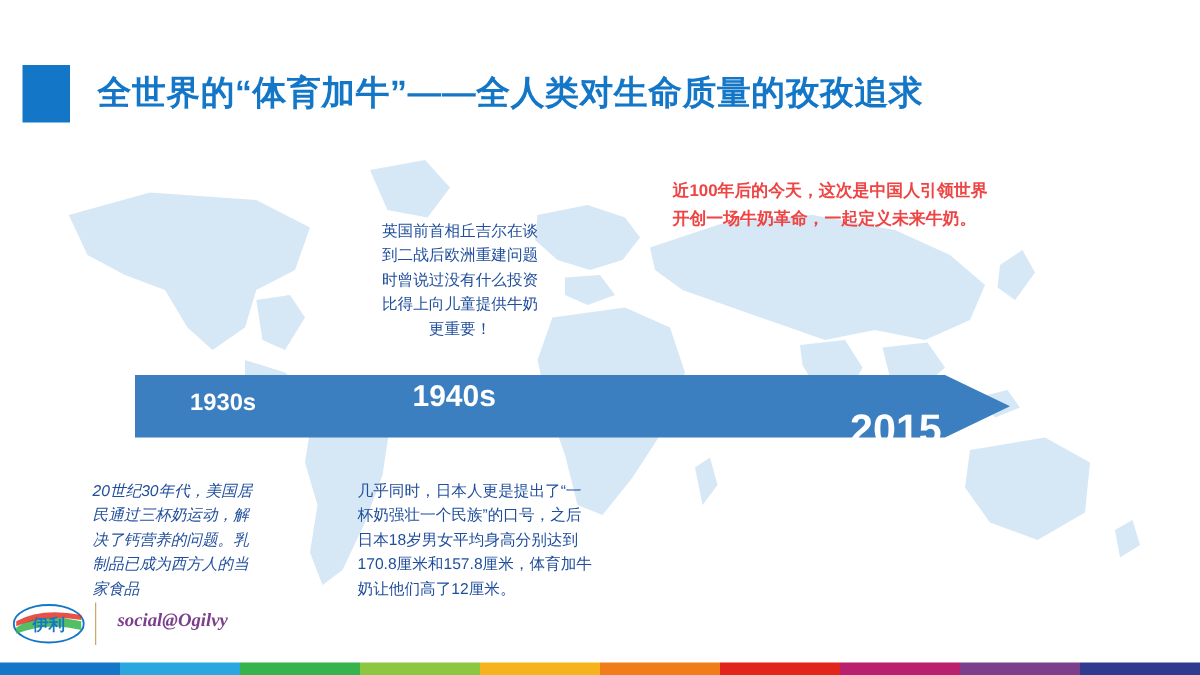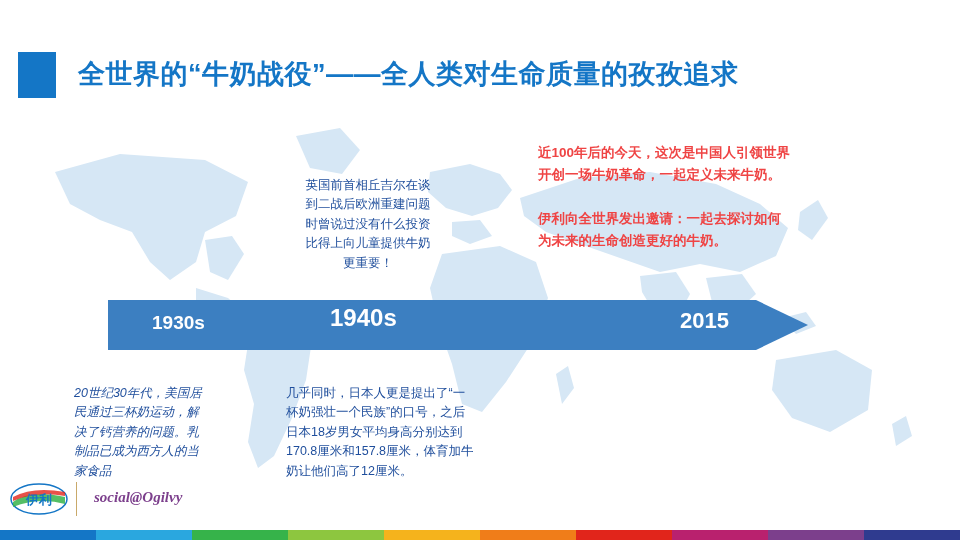--- a/index.html
+++ b/index.html
@@ -80,21 +80,21 @@
     border-left: 52px solid #3c7fc1;
   }
   .tl-label {
     position: absolute;
     color: #ffffff;
     font-weight: bold;
     white-space: nowrap;
   }
   .tl-1930 { left: 16px; top: 12px; font-size: 19px; margin-left: 28px; }
   .tl-1940 { left: 222px; top: 4px; font-size: 24px; text-align: right; }
-  .tl-2015 { left: 572px; top: 8px; font-size: 22px; }
+  .tl-2015 { left: 572px; top: 24px; font-size: 33px; }
 
   
   .note {
     position: absolute;
     font-size: 12.5px;
     line-height: 1.55;
     color: #1f4e9c;
     white-space: pre-line;
   }
   .note-churchill {
@@ -208,26 +208,24 @@
 
       <path d="M800 100 L818 88 L828 106 L812 128 L798 118 Z"></path>
 
       <path d="M776 248 L836 238 L872 258 L868 298 L830 320 L792 306 L772 278 Z"></path>
 
       <path d="M892 312 L906 304 L912 324 L896 334 Z"></path>
     </g>
   </svg>
 
   <div class="title-bar"></div>
-  <div class="slide-title">全世界的“牛奶战役”——全人类对生命质量的孜孜追求</div>
+  <div class="slide-title">全世界的“体育加牛”——全人类对生命质量的孜孜追求</div>
 
   <div class="note-red note-red-1">近100年后的今天，这次是中国人引领世界
 开创一场牛奶革命，一起定义未来牛奶。</div>
-  <div class="note-red note-red-2">伊利向全世界发出邀请：一起去探讨如何
-为未来的生命创造更好的牛奶。</div>
 
   <div class="note note-churchill">英国前首相丘吉尔在谈
 到二战后欧洲重建问题
 时曾说过没有什么投资
 比得上向儿童提供牛奶
 更重要！</div>
   <div class="note note-30s">20世纪30年代，美国居
 民通过三杯奶运动，解
 决了钙营养的问题。乳
 制品已成为西方人的当

